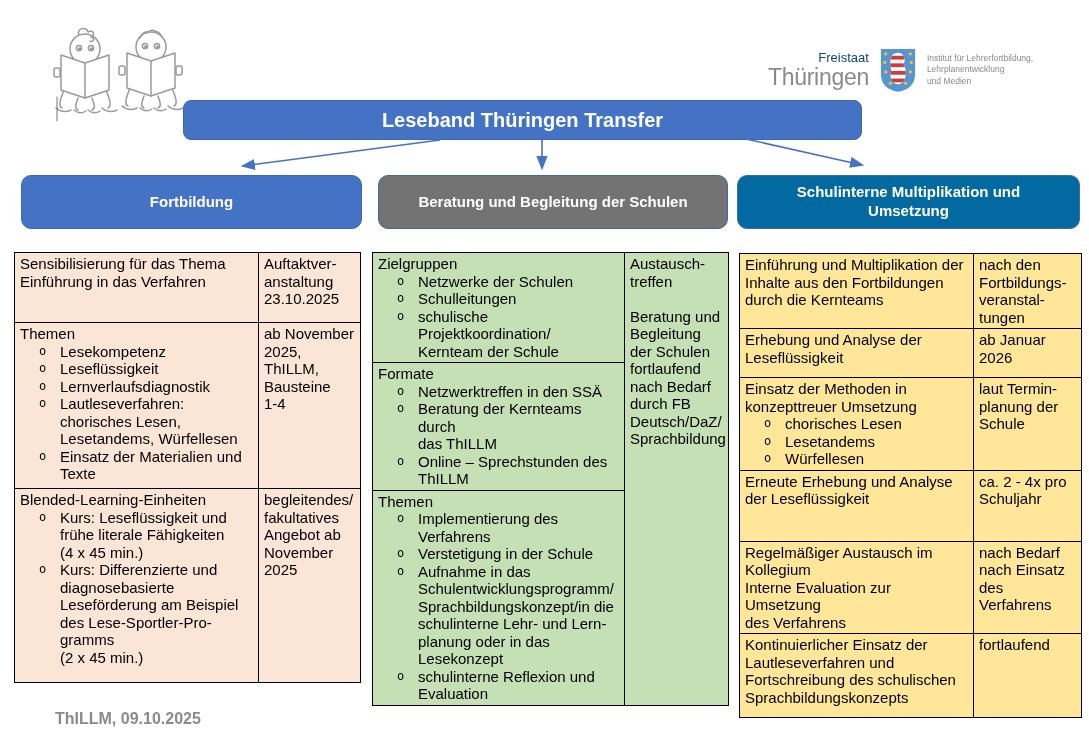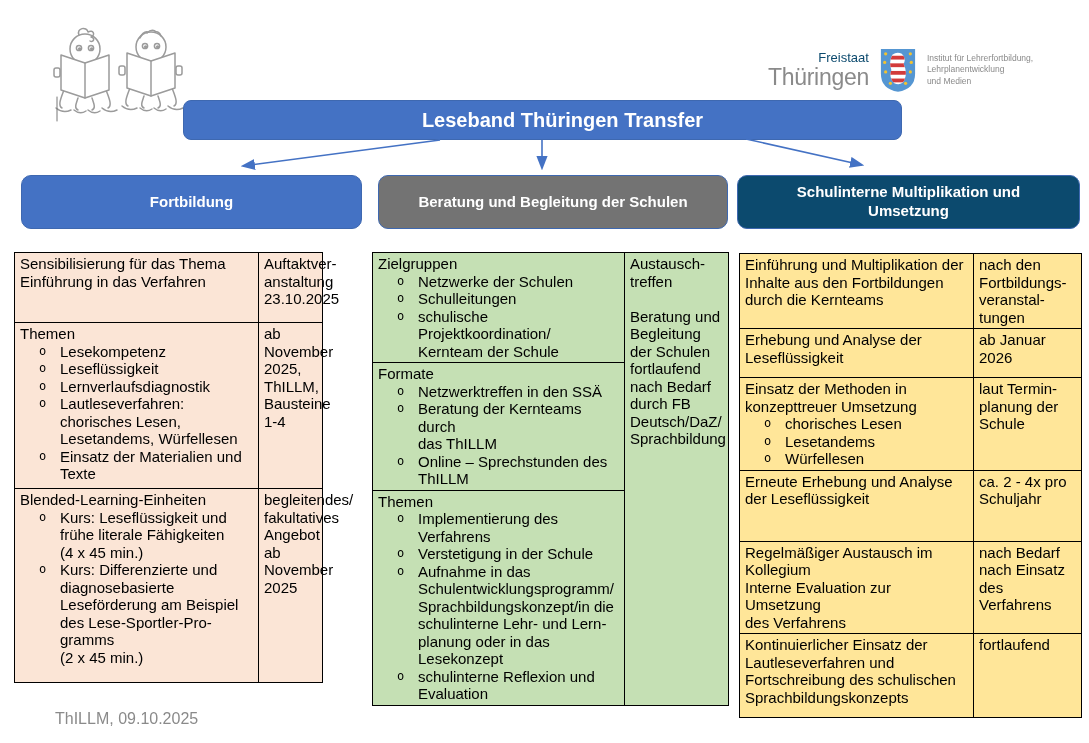--- a/index.html
+++ b/index.html
@@ -16,21 +16,21 @@
   
   .brand{left:768px;top:46px;display:flex;align-items:center;gap:10px;}
   .brand-left{display:flex;flex-direction:column;align-items:flex-end;}
   .freistaat{font-size:13px;color:#0c4a6e;line-height:1.1;}
   .state{font-size:23px;color:#8a8a8a;line-height:1.05;letter-spacing:-0.3px;}
   .institute{font-size:8.5px;color:#8a8a8a;line-height:1.3;}
 
   
   .title-box{
     left:183px;top:100px;width:677px;height:38px;border-radius:8px;
-    border:1px solid #3E68B0;display:flex;align-items:center;justify-content:center;padding-left:40px;
+    border:1px solid #3E68B0;display:flex;align-items:center;justify-content:center;
   }
   .title-box span{color:#fff;font-weight:bold;font-size:20px;}
 
   
   .arrows{left:0;top:0;pointer-events:none;}
 
   
   .col-head{
     top:175px;height:52px;border-radius:10px;border:1px solid #3E68B0;
     display:flex;align-items:center;justify-content:center;text-align:center;
@@ -46,21 +46,21 @@
   .cell-title{white-space:pre-line;}
   ul.blist{list-style:none;margin:0;padding:0;}
   ul.blist li{position:relative;padding-left:40px;}
   ul.blist .bm{
     position:absolute;left:19px;top:0;
     font-family:"DejaVu Sans Mono", monospace;font-size:12px;line-height:17.5px;
   }
   ul.blist .bt{white-space:pre-line;}
   td.side{white-space:pre-line;}
 
-  .footer{left:55px;top:710px;font-size:16px;color:#8a8a8a;}
+  .footer{left:55px;top:710px;font-size:16px;color:#8a8a8a;font-weight:bold;}
 </style>
 </head>
 <body>
 
 <svg class="abs kids" width="150" height="96" viewBox="0 0 150 96">
   <g fill="none" stroke="#9b9b9b" stroke-width="1.5" stroke-linecap="round" stroke-linejoin="round">
 
     <circle cx="37" cy="22" r="15"></circle>
     <path d="M31,8 C28,1 39,-1 40,5 C45,2 48,8 43,10 C48,11 45,16 42,14"></path>
     <circle cx="31" cy="21" r="2.6"></circle>
@@ -139,26 +139,26 @@
   <line x1="542" y1="140" x2="542" y2="168" stroke-width="1.6" marker-end="url(#ah)" style="stroke: rgb(68, 114, 196);"></line>
   <line x1="746" y1="139" x2="862" y2="165" stroke-width="1.6" marker-end="url(#ah)" style="stroke: rgb(68, 114, 196);"></line>
 </svg>
 
 <div class="abs col-head" style="left: 21px; width: 339px; background-color: rgb(68, 114, 196);">
   <span class="pre">Fortbildung</span>
 </div>
 <div class="abs col-head" style="left: 378px; width: 348px; background-color: #737373;">
   <span class="pre">Beratung und Begleitung der Schulen</span>
 </div>
-<div class="abs col-head" style="left: 737px; width: 341px; background-color: #0c4a6e;">
+<div class="abs col-head" style="left: 737px; width: 341px; background-color: #0369a1;">
   <span class="pre">Schulinterne Multiplikation und
 Umsetzung</span>
 </div>
 
-<table class="grid" style="left: 14px; top: 252px; width: 309px; background-color: rgb(251, 229, 214);">
+<table class="grid" style="left: 14px; top: 252px; width: 347px; background-color: rgb(251, 229, 214);">
   <colgroup>
       <col style="width:244px;">
       <col>
     </colgroup>
   <tbody>
     <tr style="height:70px;">
       <td class="main">
         <div class="cell-title">Sensibilisierung für das Thema
 Einführung in das Verfahren</div>
         <ul class="blist"></ul>

